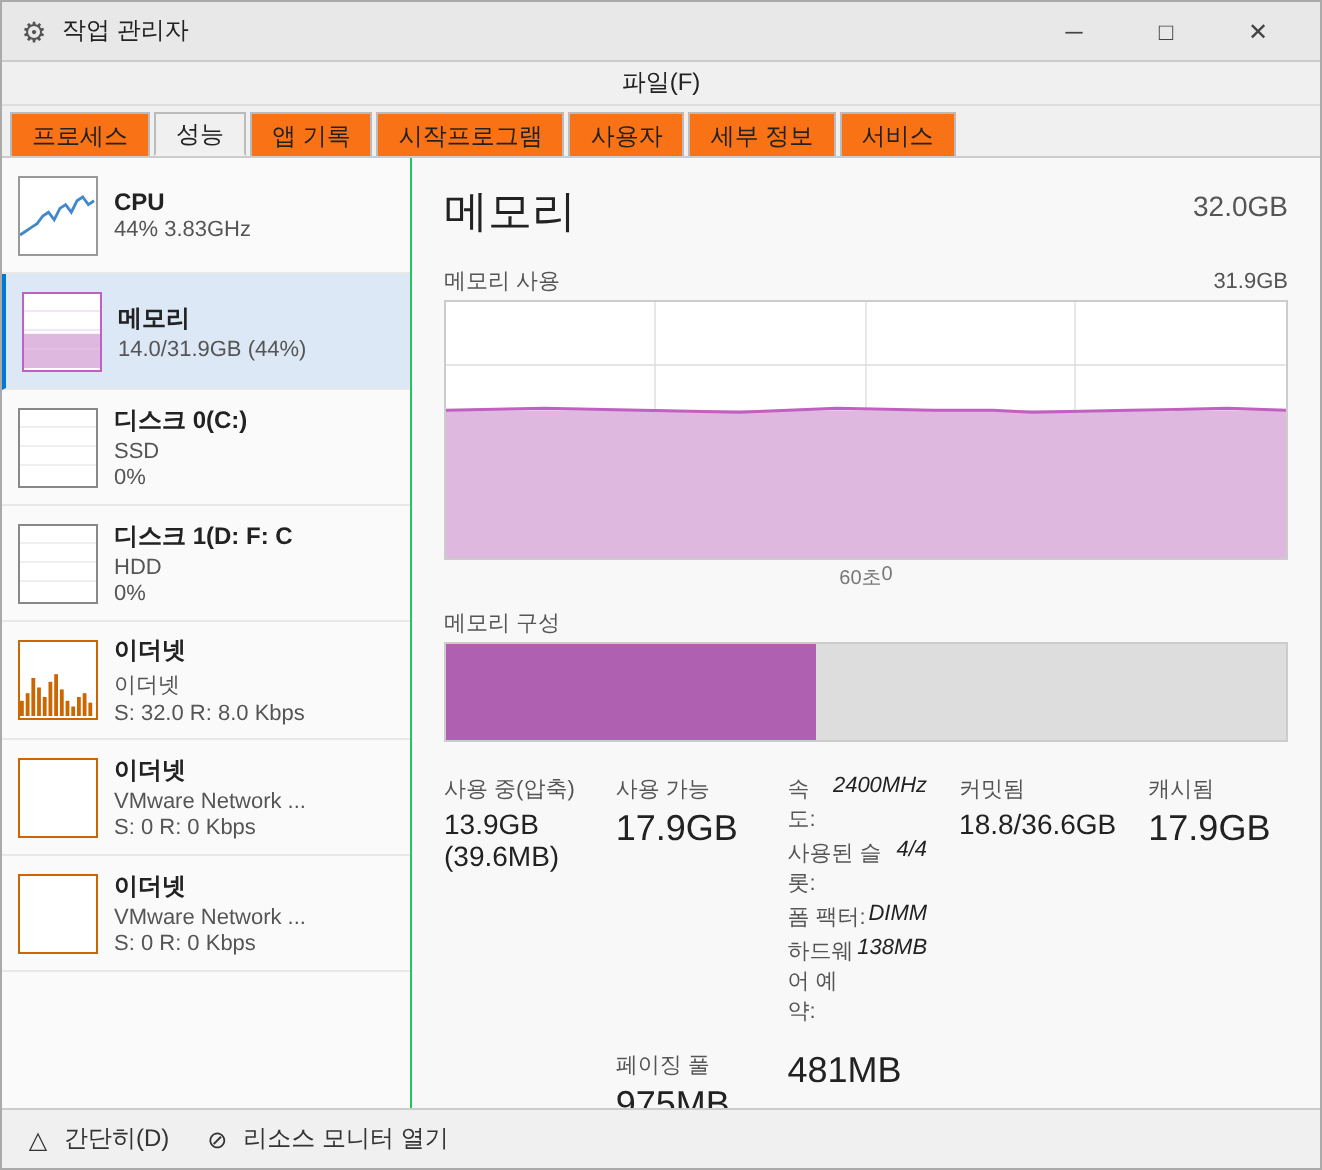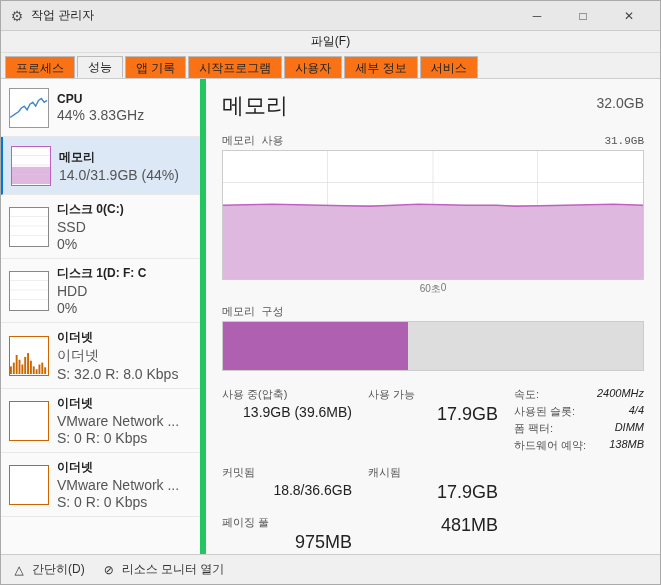--- a/index.html
+++ b/index.html
@@ -114,21 +114,21 @@
     .main-content {
       display: flex;
       flex: 1;
       overflow: hidden;
     }
 
     
     .sidebar {
       width: 205px;
       background: #fafafa;
-      border-right: 6px solid #22c55e;
+      border-right: 1px solid #22c55e;
       display: flex;
       flex-direction: column;
       overflow: hidden;
       flex-shrink: 0;
     }
 
     .sidebar-scroll {
       flex: 1;
       overflow-y: auto;
       overflow-x: hidden;
@@ -166,21 +166,21 @@
     }
     .sidebar-name {
       font-weight: bold;
       font-size: 12px;
       color: #222;
       white-space: nowrap;
       overflow: hidden;
       text-overflow: ellipsis;
     }
     .sidebar-sub {
-      font-size: 14px;
+      font-size: 11px;
       color: #555;
       white-space: nowrap;
       overflow: hidden;
       text-overflow: ellipsis;
       margin-top: 1px;
     }
 
     
     .cpu-mini-canvas {
       width: 38px;
@@ -212,21 +212,20 @@
     .panel-total {
       font-size: 14px;
       color: #555;
       margin-top: 4px;
     }
 
     .section-label {
       font-size: 11px;
       color: #555;
       margin-bottom: 2px;
-      font-family: Liberation Mono, monospace;
     }
 
     
     .memory-graph-container {
       border: 1px solid #ccc;
       background: white;
       height: 130px;
       position: relative;
       overflow: hidden;
     }
@@ -259,21 +258,20 @@
     .stat-block { }
     .stat-label {
       font-size: 11px;
       color: #555;
       margin-bottom: 2px;
     }
     .stat-value {
       font-size: 18px;
       font-weight: 300;
       color: #222;
-      text-align: right;
     }
     .stat-value.smaller {
       font-size: 14px;
     }
 
     .stat-detail {
       display: flex;
       flex-direction: column;
       gap: 2px;
     }
@@ -505,21 +503,21 @@
       </div>
 
       <div>
         <div class="section-label">메모리 구성</div>
         <div class="mem-composition">
           <div class="mem-in-use"></div>
           <div class="mem-standby"></div>
         </div>
       </div>
 
-      <div style="display:grid; grid-template-columns: 1fr 1fr 1fr; gap: 12px 16px; margin-top: 8px;">
+      <div style="display:grid; grid-template-columns: 1fr 1fr 1fr 1fr 1fr; gap: 12px 16px; margin-top: 8px;">
 
         <div class="stat-block">
           <div class="stat-label">사용 중(압축)</div>
           <div class="stat-value smaller">13.9GB (39.6MB)</div>
         </div>
 
         <div class="stat-block">
           <div class="stat-label">사용 가능</div>
           <div class="stat-value">17.9GB</div>
         </div>

